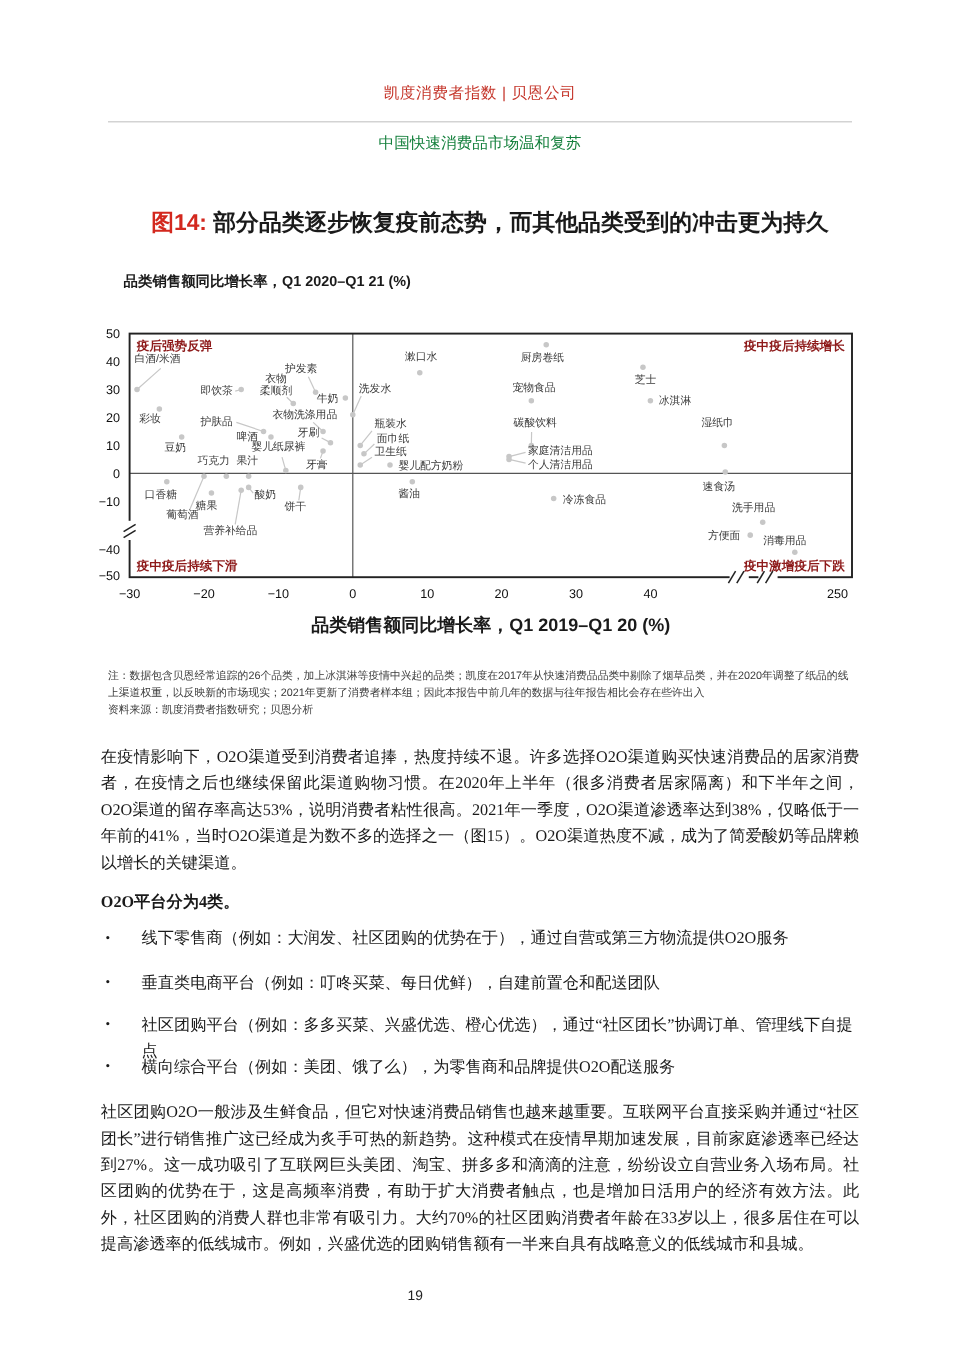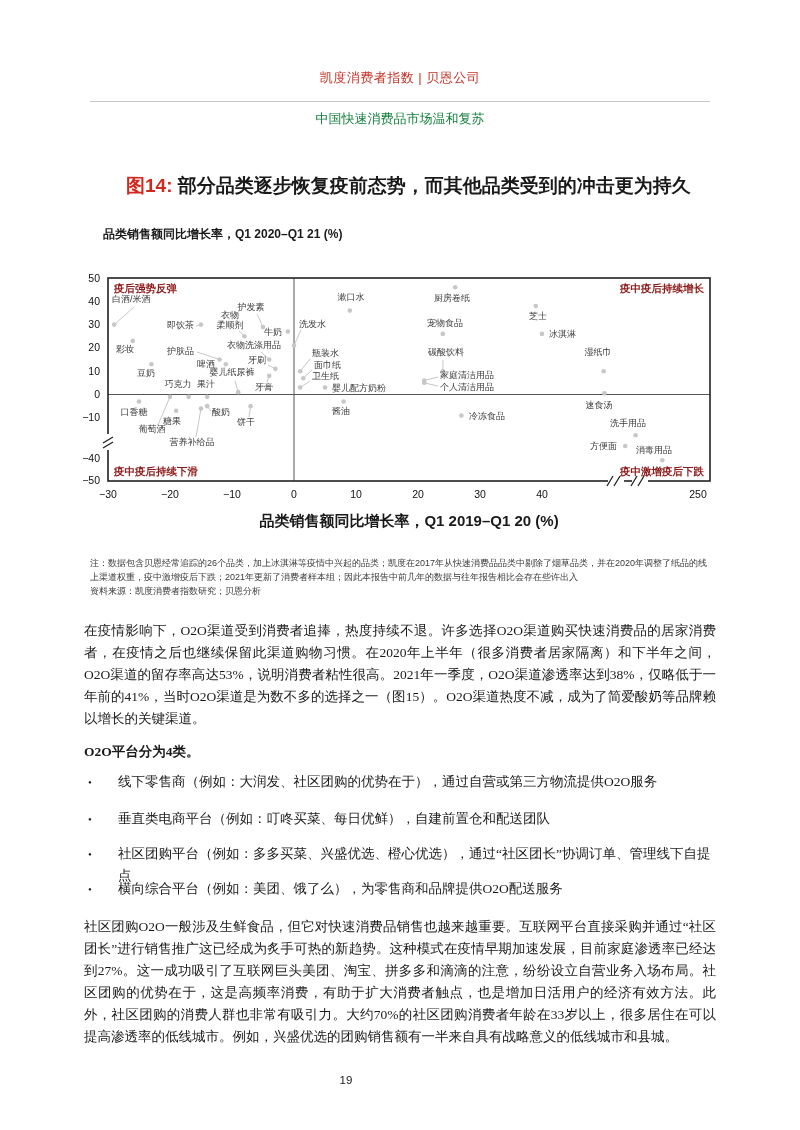--- a/index.html
+++ b/index.html
@@ -173,21 +173,21 @@
         <text x="350" y="226" font-size="10.5" fill="#111" text-anchor="middle">20</text>
         <text x="412" y="226" font-size="10.5" fill="#111" text-anchor="middle">30</text>
         <text x="474" y="226" font-size="10.5" fill="#111" text-anchor="middle">40</text>
         <text x="630" y="226" font-size="10.5" fill="#111" text-anchor="middle">250</text>
       </svg>
   </div>
 
   <div class="xaxistitle">品类销售额同比增长率，Q1 2019–Q1 20 (%)</div>
 
   <div class="notes">
-    <div>注：数据包含贝恩经常追踪的26个品类，加上冰淇淋等疫情中兴起的品类；凯度在2017年从快速消费品品类中剔除了烟草品类，并在2020年调整了纸品的线上渠道权重，疫中激增疫后下跌；2021年更新了消费者样本组；因此本报告中前几年的数据与往年报告相比会存在些许出入</div>
+    <div>注：数据包含贝恩经常追踪的26个品类，加上冰淇淋等疫情中兴起的品类；凯度在2017年从快速消费品品类中剔除了烟草品类，并在2020年调整了纸品的线上渠道权重，以反映新的市场现实；2021年更新了消费者样本组；因此本报告中前几年的数据与往年报告相比会存在些许出入</div>
     <div>资料来源：凯度消费者指数研究；贝恩分析</div>
   </div>
 
   <p class="bodytext" style="top:620px;">在疫情影响下，O2O渠道受到消费者追捧，热度持续不退。许多选择O2O渠道购买快速消费品的居家消费者，在疫情之后也继续保留此渠道购物习惯。在2020年上半年（很多消费者居家隔离）和下半年之间，O2O渠道的留存率高达53%，说明消费者粘性很高。2021年一季度，O2O渠道渗透率达到38%，仅略低于一年前的41%，当时O2O渠道是为数不多的选择之一（图15）。O2O渠道热度不减，成为了简爱酸奶等品牌赖以增长的关键渠道。</p>
   <p class="bodytext bold" style="top:741px;">O2O平台分为4类。</p>
 
   <div class="bullet" style="top:771px;">
     <span class="bmark">•</span>
     <span>线下零售商（例如：大润发、社区团购的优势在于），通过自营或第三方物流提供O2O服务</span>
   </div>

